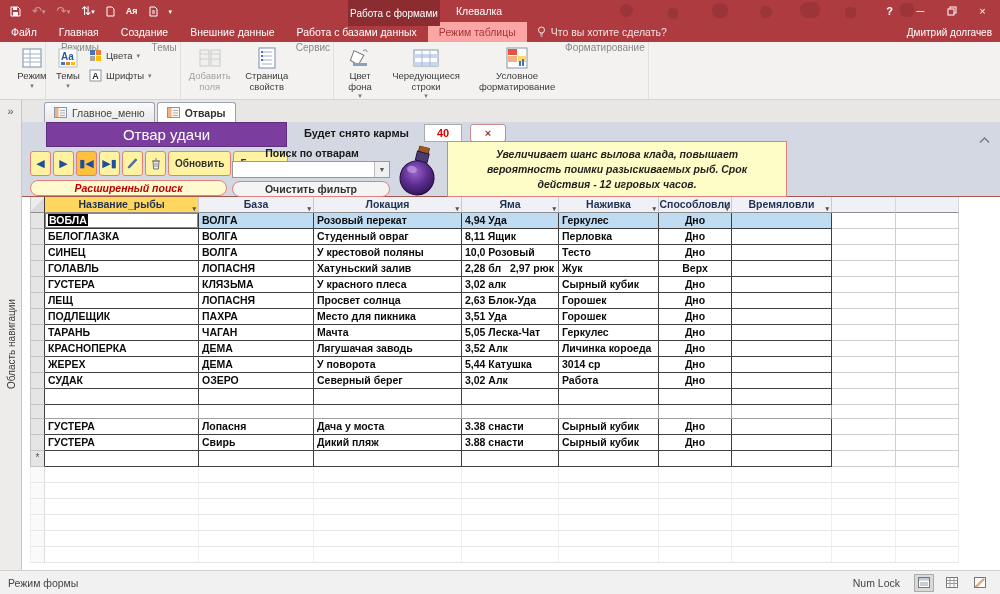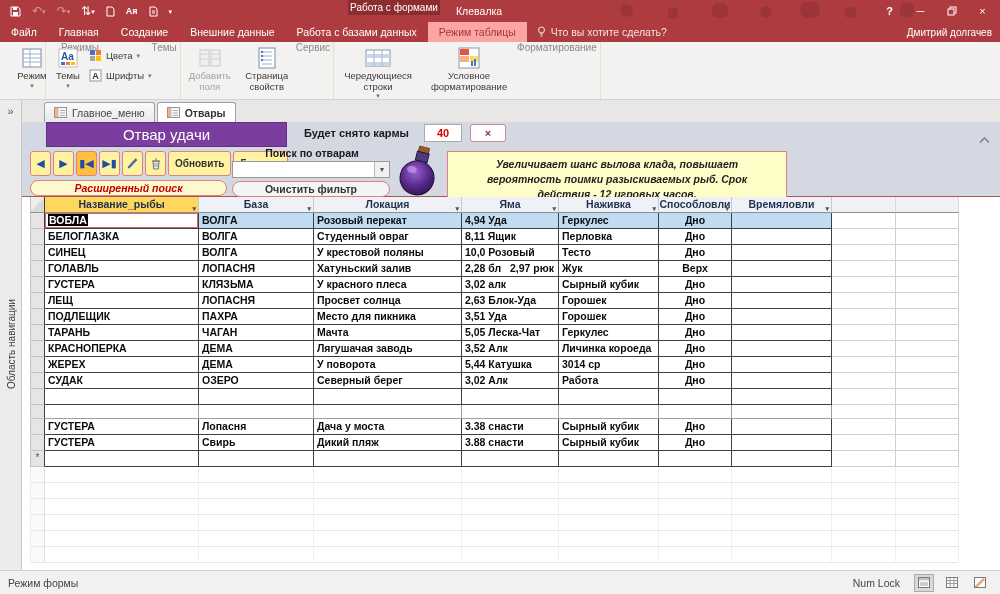--- a/index.html
+++ b/index.html
@@ -5,21 +5,21 @@
   html,body{margin:0;padding:0;background:#9a9a9a;}
   *{box-sizing:border-box;font-family:"Liberation Sans",sans-serif;}
   .app{position:relative;width:1000px;height:594px;background:#E6E6E6;overflow:hidden;}
 
   
   .titlebar{position:absolute;top:0;left:0;width:100%;height:22px;background:#AE3B40;z-index:5;}
   .decor{position:absolute;background:rgba(0,0,0,.10);border-radius:4px;}
   .qat{position:absolute;left:10px;top:0;height:22px;display:flex;align-items:center;gap:11px;z-index:2;}
   .qicon{display:flex;align-items:center;color:#fff;font-size:12px;line-height:1;}
   .qicon.dim{opacity:.45;}
-  .ctxtab{position:absolute;left:348px;top:0;width:92px;height:15px;background:#8B2C30;color:#fff;
+  .ctxtab{position:absolute;left:348px;top:0;width:92px;height:26px;background:#8B2C30;color:#fff;
           font-size:10px;display:flex;align-items:center;justify-content:center;z-index:2;}
   .wintitle{position:absolute;left:456px;top:0;height:22px;display:flex;align-items:center;color:#fff;font-size:10.5px;z-index:2;}
   .winbtns{position:absolute;right:2px;top:0;height:22px;display:flex;z-index:3;}
   .wbtn{width:31px;height:22px;display:flex;align-items:center;justify-content:center;color:#fff;font-size:11px;}
 
   
   .menubar{position:absolute;top:22px;left:0;width:100%;height:20px;background:#AE3B40;display:flex;align-items:stretch;z-index:4;}
   .mtab{display:flex;align-items:center;padding:0 11px;color:#fff;font-size:10.5px;white-space:nowrap;}
   .mtab.active{background:#fca5a5;color:#A4373A;}
   .tellme{display:flex;align-items:center;gap:5px;padding:0 10px;color:rgba(255,255,255,.85);font-size:10.5px;}
@@ -65,21 +65,21 @@
   .nbtn.wide{width:auto;padding:0 6px;color:#333;font-size:10px;font-weight:600;}
   .advsearch{position:absolute;left:8px;top:58px;width:197px;height:16px;background:#FEF9CE;border:1px solid #E2807B;border-radius:8px;
              color:#C00000;font-weight:bold;font-style:italic;font-size:10.5px;display:flex;align-items:center;justify-content:center;}
   .searchlabel{position:absolute;left:210px;top:25px;width:160px;text-align:center;font-size:10.5px;font-weight:bold;color:#1a1a1a;}
   .combo{position:absolute;left:210px;top:39px;width:158px;height:17px;background:#fff;border:1px solid #999;display:flex;}
   .combo .cval{flex:1;font-size:10px;padding:2px 3px;color:#333;}
   .combo .cbtn{width:15px;border-left:1px solid #BBB;background:#F0F0F0;display:flex;align-items:center;justify-content:center;color:#555;font-size:7px;}
   .clearfilter{position:absolute;left:210px;top:59px;width:158px;height:16px;background:#F4F4F4;border:1px solid #E2807B;border-radius:8px;
                color:#333;font-size:10.5px;font-weight:600;display:flex;align-items:center;justify-content:center;}
   .potion{position:absolute;left:372px;top:24px;transform:rotate(14deg);}
-  .infobox{position:absolute;left:425px;top:29px;width:340px;height:56px;background:#FEFDC8;border:1.5px solid #E2807B;
+  .infobox{position:absolute;left:425px;top:19px;width:340px;height:56px;background:#FEFDC8;border:1.5px solid #E2807B;
            color:#1F1F1F;font-size:10.5px;font-weight:bold;font-style:italic;text-align:center;padding:5px 14px;line-height:1.45;}
 
   
   .datasheet{position:absolute;left:8px;top:75px;}
   .trow{display:flex;height:16px;}
   .trow.light{height:14px;}
   .sel{width:15px;background:#E5E5E5;border-right:1px solid #3F3F3F;border-bottom:1px solid #C4C4C4;border-left:1px solid #C4C4C4;
        font-size:10px;color:#555;text-align:center;line-height:14px;}
   .corner{background:linear-gradient(135deg,#EDEDED 49%,#D9D9D9 51%);border-bottom:1px solid #909090;}
   .hc{position:relative;background:#EFF1F7;border-right:1px solid #C6CAD4;border-bottom:1px solid #8E8E8E;
@@ -259,20 +259,31 @@
               </svg>
           </span>
           <span>Страница свойств</span>
         </div>
       </div>
       <div class="glabel">Сервис</div>
     </div>
 
     <div class="rgroup">
       <div class="rbody">
+        <div class="bigbtn" style="width:46px;">
+          <span class="bicon">
+            <svg width="22" height="22" viewBox="0 0 22 22">
+                <path d="M6 3l9 6-7 9-7-6z" fill="#fff" stroke="#777" transform="rotate(-8 10 10)"></path>
+                <path d="M4 16h14v3H4z" fill="#8AA0B8"></path>
+                <path d="M14 4c2-2 4-1 4 1" fill="none" stroke="#777"></path>
+              </svg>
+          </span>
+          <span>Цвет фона</span>
+          <span class="caret">▾</span>
+        </div>
         <div class="bigbtn" style="width:82px;">
           <span class="bicon">
             <svg width="26" height="20" viewBox="0 0 26 20">
                 <rect x="1" y="2" width="24" height="16" fill="#fff" stroke="#8A96A8"></rect>
                 <rect x="1" y="6" width="24" height="4" fill="#C9D7EE"></rect>
                 <rect x="1" y="14" width="24" height="4" fill="#C9D7EE"></rect>
                 <path d="M9 2v16M17 2v16" stroke="#AAB6C8"></path>
               </svg>
           </span>
           <span>Чередующиеся строки</span>

